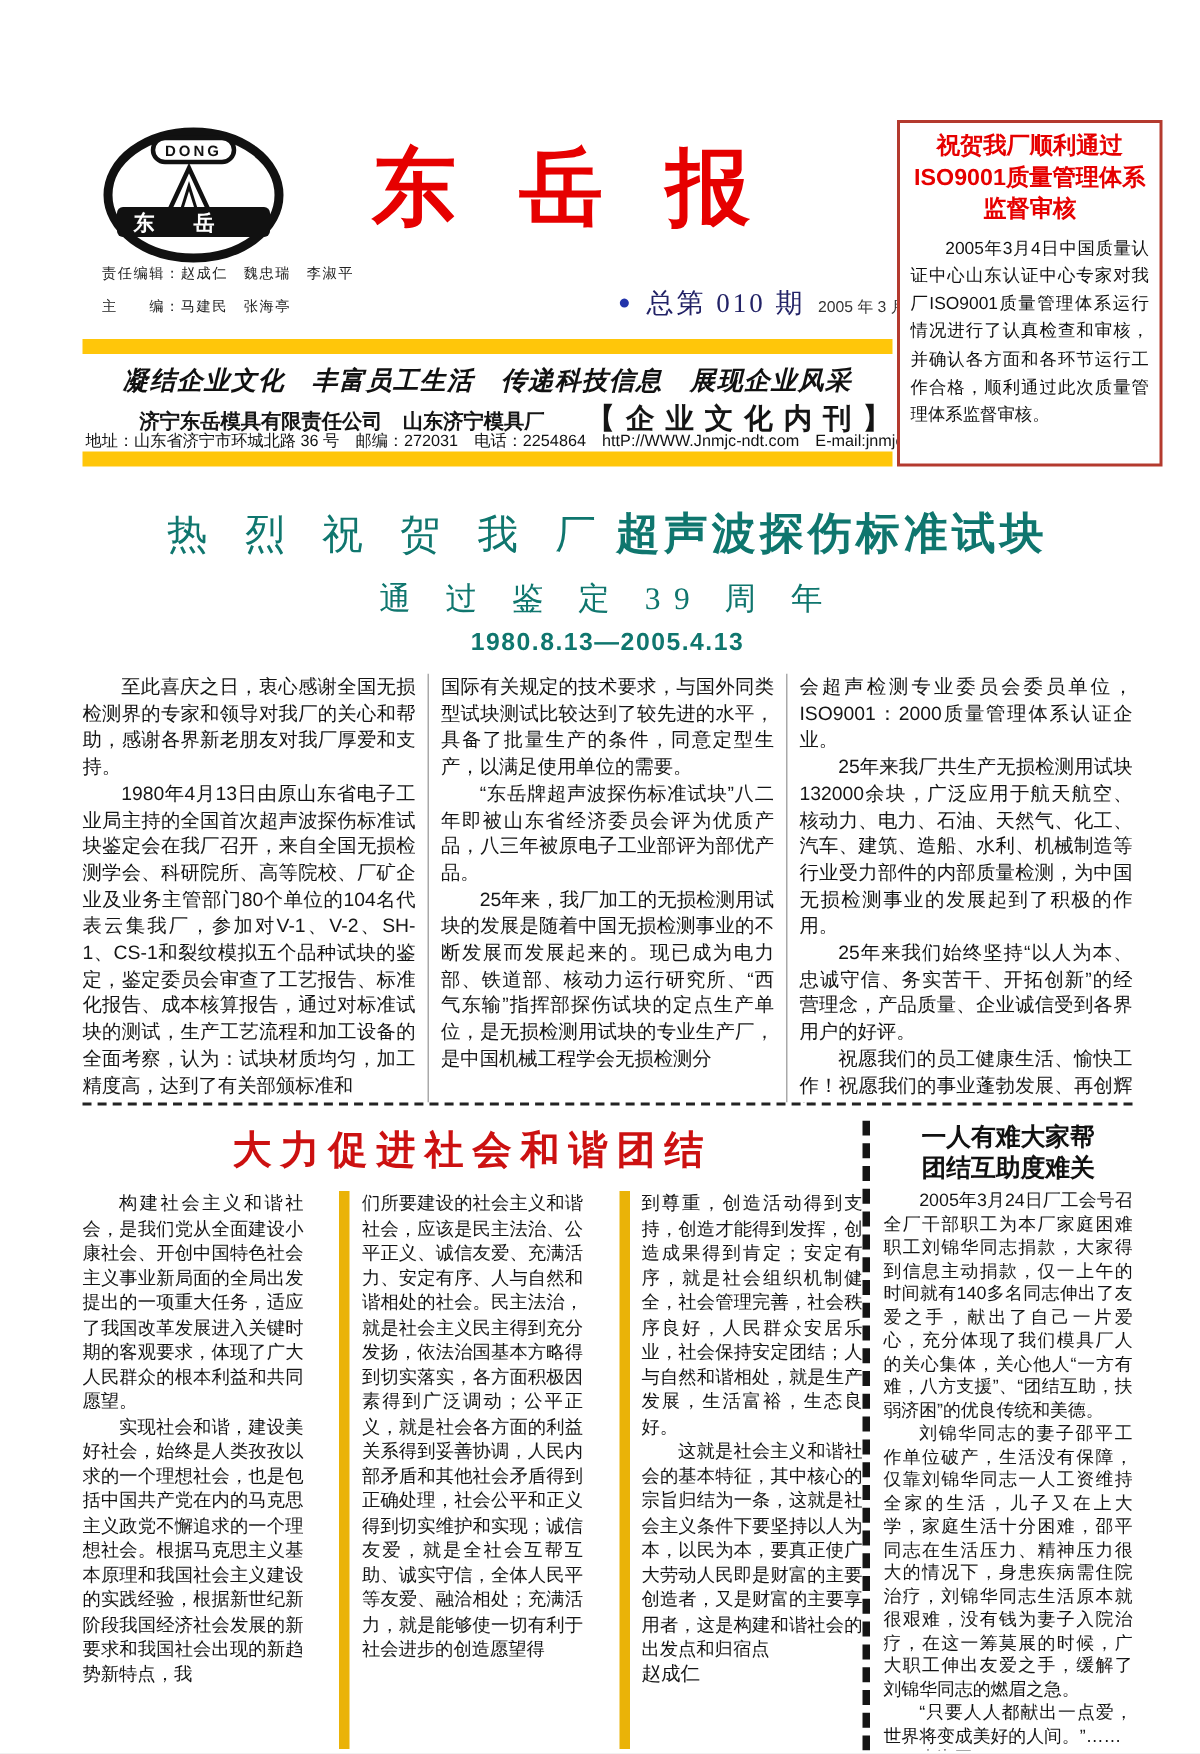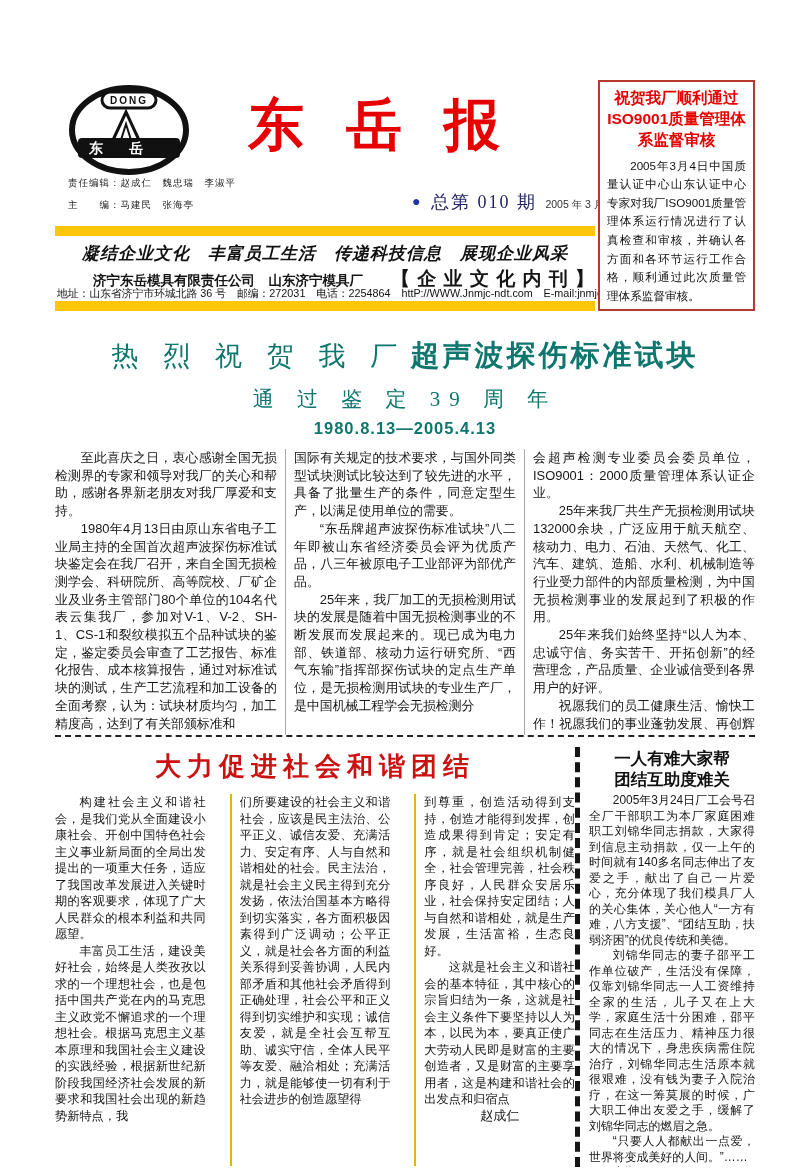--- a/index.html
+++ b/index.html
@@ -17,47 +17,47 @@
   .issue-date{color:#333;font-size:10.5px;margin-left:4px;}
   .bar{left:55px;width:540px;height:10px;background:#ffc60a;}
   .bar1{top:226px;} .bar2{top:301px;}
   .slogan{left:55px;top:242px;width:540px;text-align:center;font-size:17px;font-weight:700;
           font-style:italic;letter-spacing:1px;color:#111;white-space:nowrap;}
   .company-row{left:55px;top:266px;width:540px;display:flex;align-items:baseline;}
   .company{margin-left:38px;font-weight:700;font-size:13.5px;}
   .journal-tag{margin-left:auto;font-size:19px;font-weight:600;letter-spacing:1px;}
   .address{left:57px;top:287px;width:542px;font-size:10.8px;color:#111;white-space:nowrap;}
   
-  .iso-box{left:598px;top:80px;width:157px;height:231px;border:2px solid #b43a2e;box-sizing:border-box;
+  .iso-box{left:598px;top:80px;width:177px;height:231px;border:2px solid #b43a2e;box-sizing:border-box;
            padding:6px 7px 0 7px;background:#fff;}
   .iso-title{color:#e60000;font-weight:800;font-size:15.5px;text-align:center;line-height:1.35;}
   .iso-body{margin-top:6px;font-size:11.6px;line-height:1.6;text-align:justify;text-indent:2em;color:#111;}
   
   .headline{left:55px;top:336px;width:700px;text-align:center;color:#0f766e;}
   .hl-light{font-size:27px;letter-spacing:9px;font-family:"Liberation Serif","DejaVu Serif",serif;}
   .hl-bold{font-size:29px;font-weight:800;letter-spacing:3px;}
   .hl-2{margin-top:9px;font-size:21px;letter-spacing:9px;font-weight:500;font-family:"Liberation Serif","DejaVu Serif",serif;}
   .hl-3{margin-top:6px;font-size:16.5px;font-weight:700;letter-spacing:1px;}
   
   .columns{left:55px;top:449px;width:700px;height:286px;display:flex;overflow:hidden;}
   .ncol{width:222px;font-size:12.9px;line-height:17.7px;text-align:justify;}
   .ncol + .ncol{border-left:1px solid #aaa;margin-left:8px;padding-left:8px;}
   .page p{margin:0;}
   .pi{text-indent:2em;}
-  .sig{text-align:center;margin-top:5px;font-size:13px;}
+  .sig{text-align:left;margin-top:5px;font-size:13px;}
   
   .divider{left:55px;top:735px;width:700px;height:0;border-top:2px dashed #222;}
   
   .bottom{left:55px;top:747px;width:700px;height:420px;display:flex;overflow:hidden;}
   .b-left{width:520px;}
   .harmony-title{text-align:center;color:#cc1111;font-size:26px;font-weight:800;
                  letter-spacing:6px;margin:2px 0 10px 0;white-space:nowrap;}
   .b-cols{display:flex;overflow:hidden;height:372px;}
   .bcol{width:162px;font-size:12.2px;line-height:16.5px;text-align:justify;}
-  .bcol + .bcol{border-left:2px solid #eab308;margin-left:24px;padding-left:8px;}
+  .bcol + .bcol{border-left:7px solid #eab308;margin-left:24px;padding-left:8px;}
   .b-right{width:180px;box-sizing:border-box;border-left:5px dashed #151515;padding-left:9px;}
   .help-title{text-align:center;font-weight:700;font-size:16.5px;line-height:1.25;color:#111;margin-top:1px;}
   .help-body{margin-top:4px;}
   .help-body p{font-size:11.9px;line-height:15.5px;text-align:justify;text-indent:2em;}
   .help-sig{text-align:center;margin-top:3px;font-size:12.5px;}
 </style>
 </head>
 <body>
 
 <div class="page">
@@ -135,21 +135,21 @@
 
   <div class="abs divider"></div>
 
   <div class="abs bottom">
 
     <div class="b-left">
       <div class="harmony-title">大力促进社会和谐团结</div>
       <div class="b-cols">
         <div class="bcol">
           <p class="pi">构建社会主义和谐社会，是我们党从全面建设小康社会、开创中国特色社会主义事业新局面的全局出发提出的一项重大任务，适应了我国改革发展进入关键时期的客观要求，体现了广大人民群众的根本利益和共同愿望。</p>
-          <p class="pi">丰富员工生活，建设美好社会，始终是人类孜孜以求的一个理想社会，也是包括中国共产党在内的马克思主义政党不懈追求的一个理想社会。根据马克思主义基本原理和我国社会主义建设的实践经验，根据新世纪新阶段我国经济社会发展的新要求和我国社会出现的新趋势新特点，我</p>
+          <p class="pi">实现社会和谐，建设美好社会，始终是人类孜孜以求的一个理想社会，也是包括中国共产党在内的马克思主义政党不懈追求的一个理想社会。根据马克思主义基本原理和我国社会主义建设的实践经验，根据新世纪新阶段我国经济社会发展的新要求和我国社会出现的新趋势新特点，我</p>
         </div>
         <div class="bcol">
           <p>们所要建设的社会主义和谐社会，应该是民主法治、公平正义、诚信友爱、充满活力、安定有序、人与自然和谐相处的社会。民主法治，就是社会主义民主得到充分发扬，依法治国基本方略得到切实落实，各方面积极因素得到广泛调动；公平正义，就是社会各方面的利益关系得到妥善协调，人民内部矛盾和其他社会矛盾得到正确处理，社会公平和正义得到切实维护和实现；诚信友爱，就是全社会互帮互助、诚实守信，全体人民平等友爱、融洽相处；充满活力，就是能够使一切有利于社会进步的创造愿望得</p>
         </div>
         <div class="bcol">
           <p>到尊重，创造活动得到支持，创造才能得到发挥，创造成果得到肯定；安定有序，就是社会组织机制健全，社会管理完善，社会秩序良好，人民群众安居乐业，社会保持安定团结；人与自然和谐相处，就是生产发展，生活富裕，生态良好。</p>
           <p class="pi">这就是社会主义和谐社会的基本特征，其中核心的宗旨归结为一条，这就是社会主义条件下要坚持以人为本，以民为本，要真正使广大劳动人民即是财富的主要创造者，又是财富的主要享用者，这是构建和谐社会的出发点和归宿点</p>
           <p class="sig">赵成仁</p>
         </div>
       </div>

